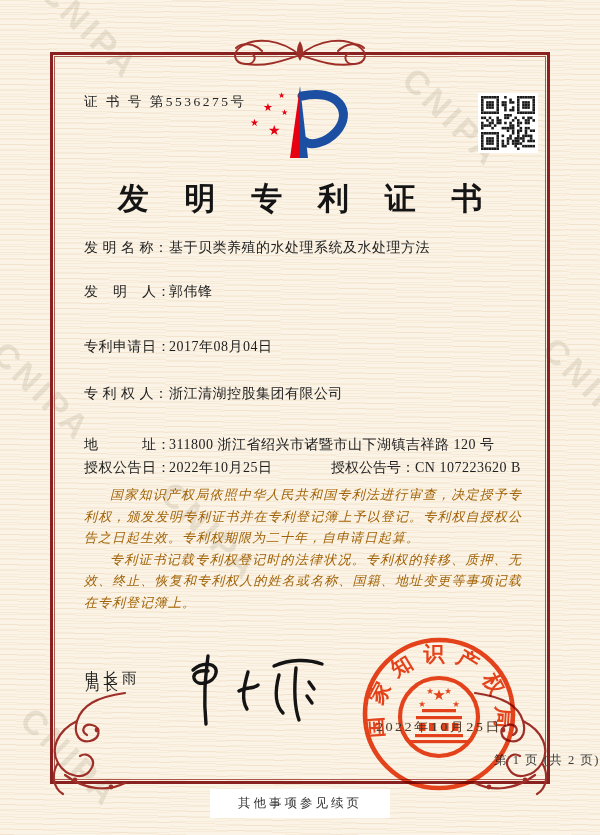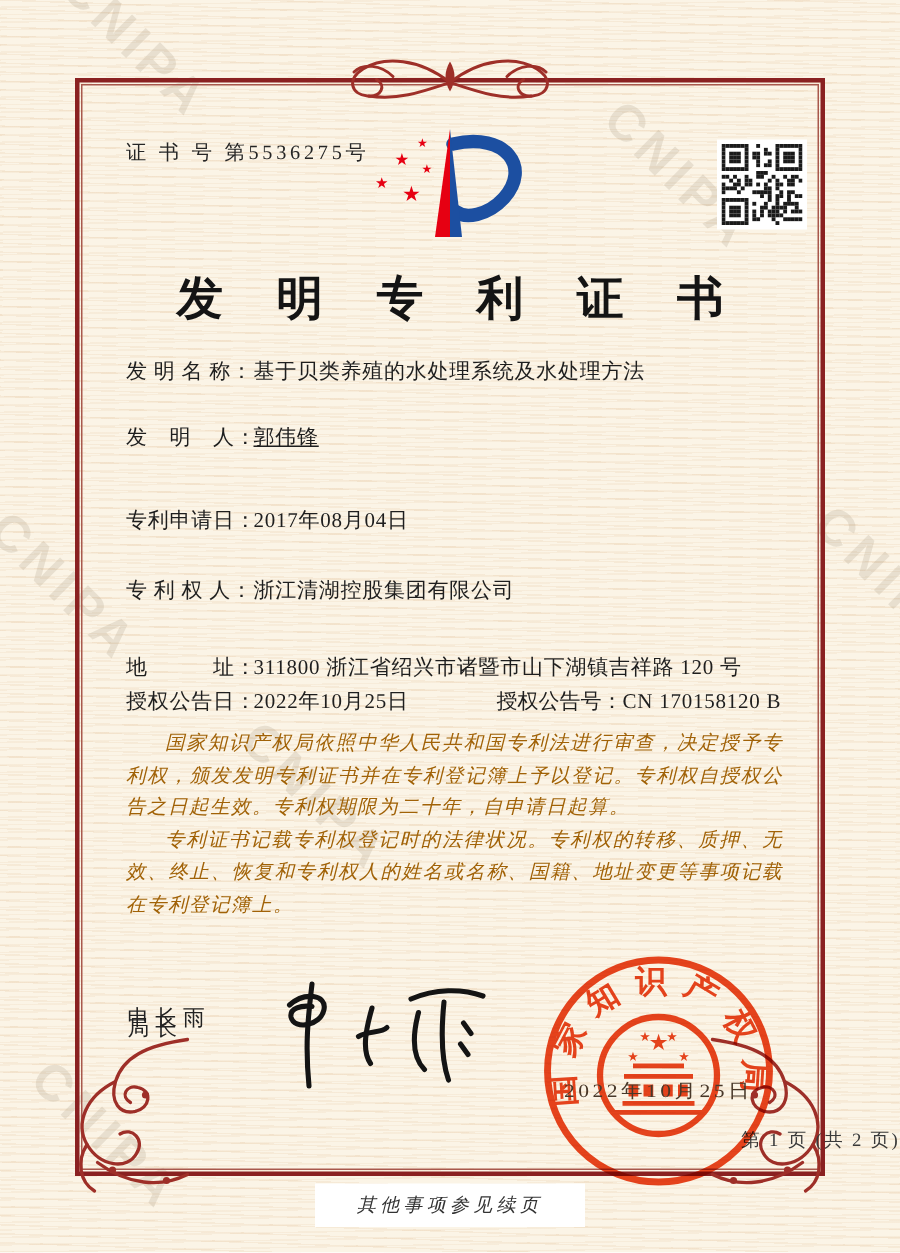--- a/index.html
+++ b/index.html
@@ -38,42 +38,42 @@
   .title{
     position:absolute;left:0;right:0;top:178px;text-align:center;z-index:4;
     font-size:31px;font-weight:bold;color:#141414;
     letter-spacing:14px;text-indent:14px;
   }
   .field-row{position:absolute;left:84px;right:56px;font-size:14px;color:#1e1e1e;z-index:4;white-space:nowrap;}
   .field-row .lbl{display:inline-block;width:85px;letter-spacing:0.5px;}
   .field-row .val{letter-spacing:0.5px;}
   .field-row .val.fixed{display:inline-block;width:152px;}
   .row-name{top:239px;}
-  .row-inventor{top:283px;text-decoration:underline;}
+  .row-inventor{top:283px;}
   .row-patentno{top:313px;}
   .row-filing{top:338px;}
   .row-patentee{top:385px;}
   .row-address{top:436px;}
   .row-grant{top:459px;}
   .row-grant .lbl2{display:inline-block;margin-left:10px;text-align:right;}
   .body-text{
     position:absolute;left:84px;top:484px;width:438px;z-index:4;
     font-size:13px;line-height:21.5px;letter-spacing:1px;
     font-style:italic;color:#a16207;text-align:justify;
   }
   .body-text p{margin:0;text-indent:2em;}
   .sig-title{position:absolute;left:85px;top:676px;font-size:14.5px;letter-spacing:4px;z-index:4;color:#222;}
   .sig-name{position:absolute;left:85px;top:669px;font-size:14.5px;letter-spacing:4px;z-index:4;color:#222;}
   .signature{position:absolute;left:168px;top:644px;width:170px;height:88px;z-index:5;}
   .seal{position:absolute;left:358px;top:633px;width:162px;height:162px;z-index:6;mix-blend-mode:multiply;opacity:0.93;}
   .page-info{position:absolute;left:0;right:0;top:752px;text-align:right;font-size:12.5px;letter-spacing:1.5px;color:#3a3a3a;z-index:4;}
   .note-box{
     position:absolute;left:50%;top:789px;transform:translateX(-50%);z-index:7;
     background:#ffffff;padding:6px 28px;white-space:nowrap;
-    font-size:12.5px;font-style:italic;letter-spacing:3px;color:#333;
+    font-size:12.5px;letter-spacing:3px;color:#333;
   }
 </style>
 </head>
 <body>
 
 <div class="page">
   <div class="texture"></div>
 
   <span class="wm" style="left:28px;top:10px;">CNIPA</span>
   <span class="wm" style="left:390px;top:98px;">CNIPA</span>
@@ -365,21 +365,21 @@
   <div class="field-row row-filing">
     <span class="lbl">专利申请日：</span><span class="val">2017年08月04日</span>
   </div>
   <div class="field-row row-patentee">
     <span class="lbl">专 利 权 人：</span><span class="val">浙江清湖控股集团有限公司</span>
   </div>
   <div class="field-row row-address">
     <span class="lbl">地　　　址：</span><span class="val">311800 浙江省绍兴市诸暨市山下湖镇吉祥路 120 号</span>
   </div>
   <div class="field-row row-grant">
-    <span class="lbl">授权公告日：</span><span class="val fixed">2022年10月25日</span><span class="lbl2">授权公告号：</span><span class="val">CN 170158120 B</span>
+    <span class="lbl">授权公告日：</span><span class="val fixed">2022年10月25日</span><span class="lbl2">授权公告号：</span><span class="val">CN 107223620 B</span>
   </div>
 
   <div class="body-text">
     <p>国家知识产权局依照中华人民共和国专利法进行审查，决定授予专利权，颁发发明专利证书并在专利登记簿上予以登记。专利权自授权公告之日起生效。专利权期限为二十年，自申请日起算。</p>
     <p>专利证书记载专利权登记时的法律状况。专利权的转移、质押、无效、终止、恢复和专利权人的姓名或名称、国籍、地址变更等事项记载在专利登记簿上。</p>
   </div>
 
   <div class="sig-title">局长</div>
   <div class="sig-name">申长雨</div>
 

